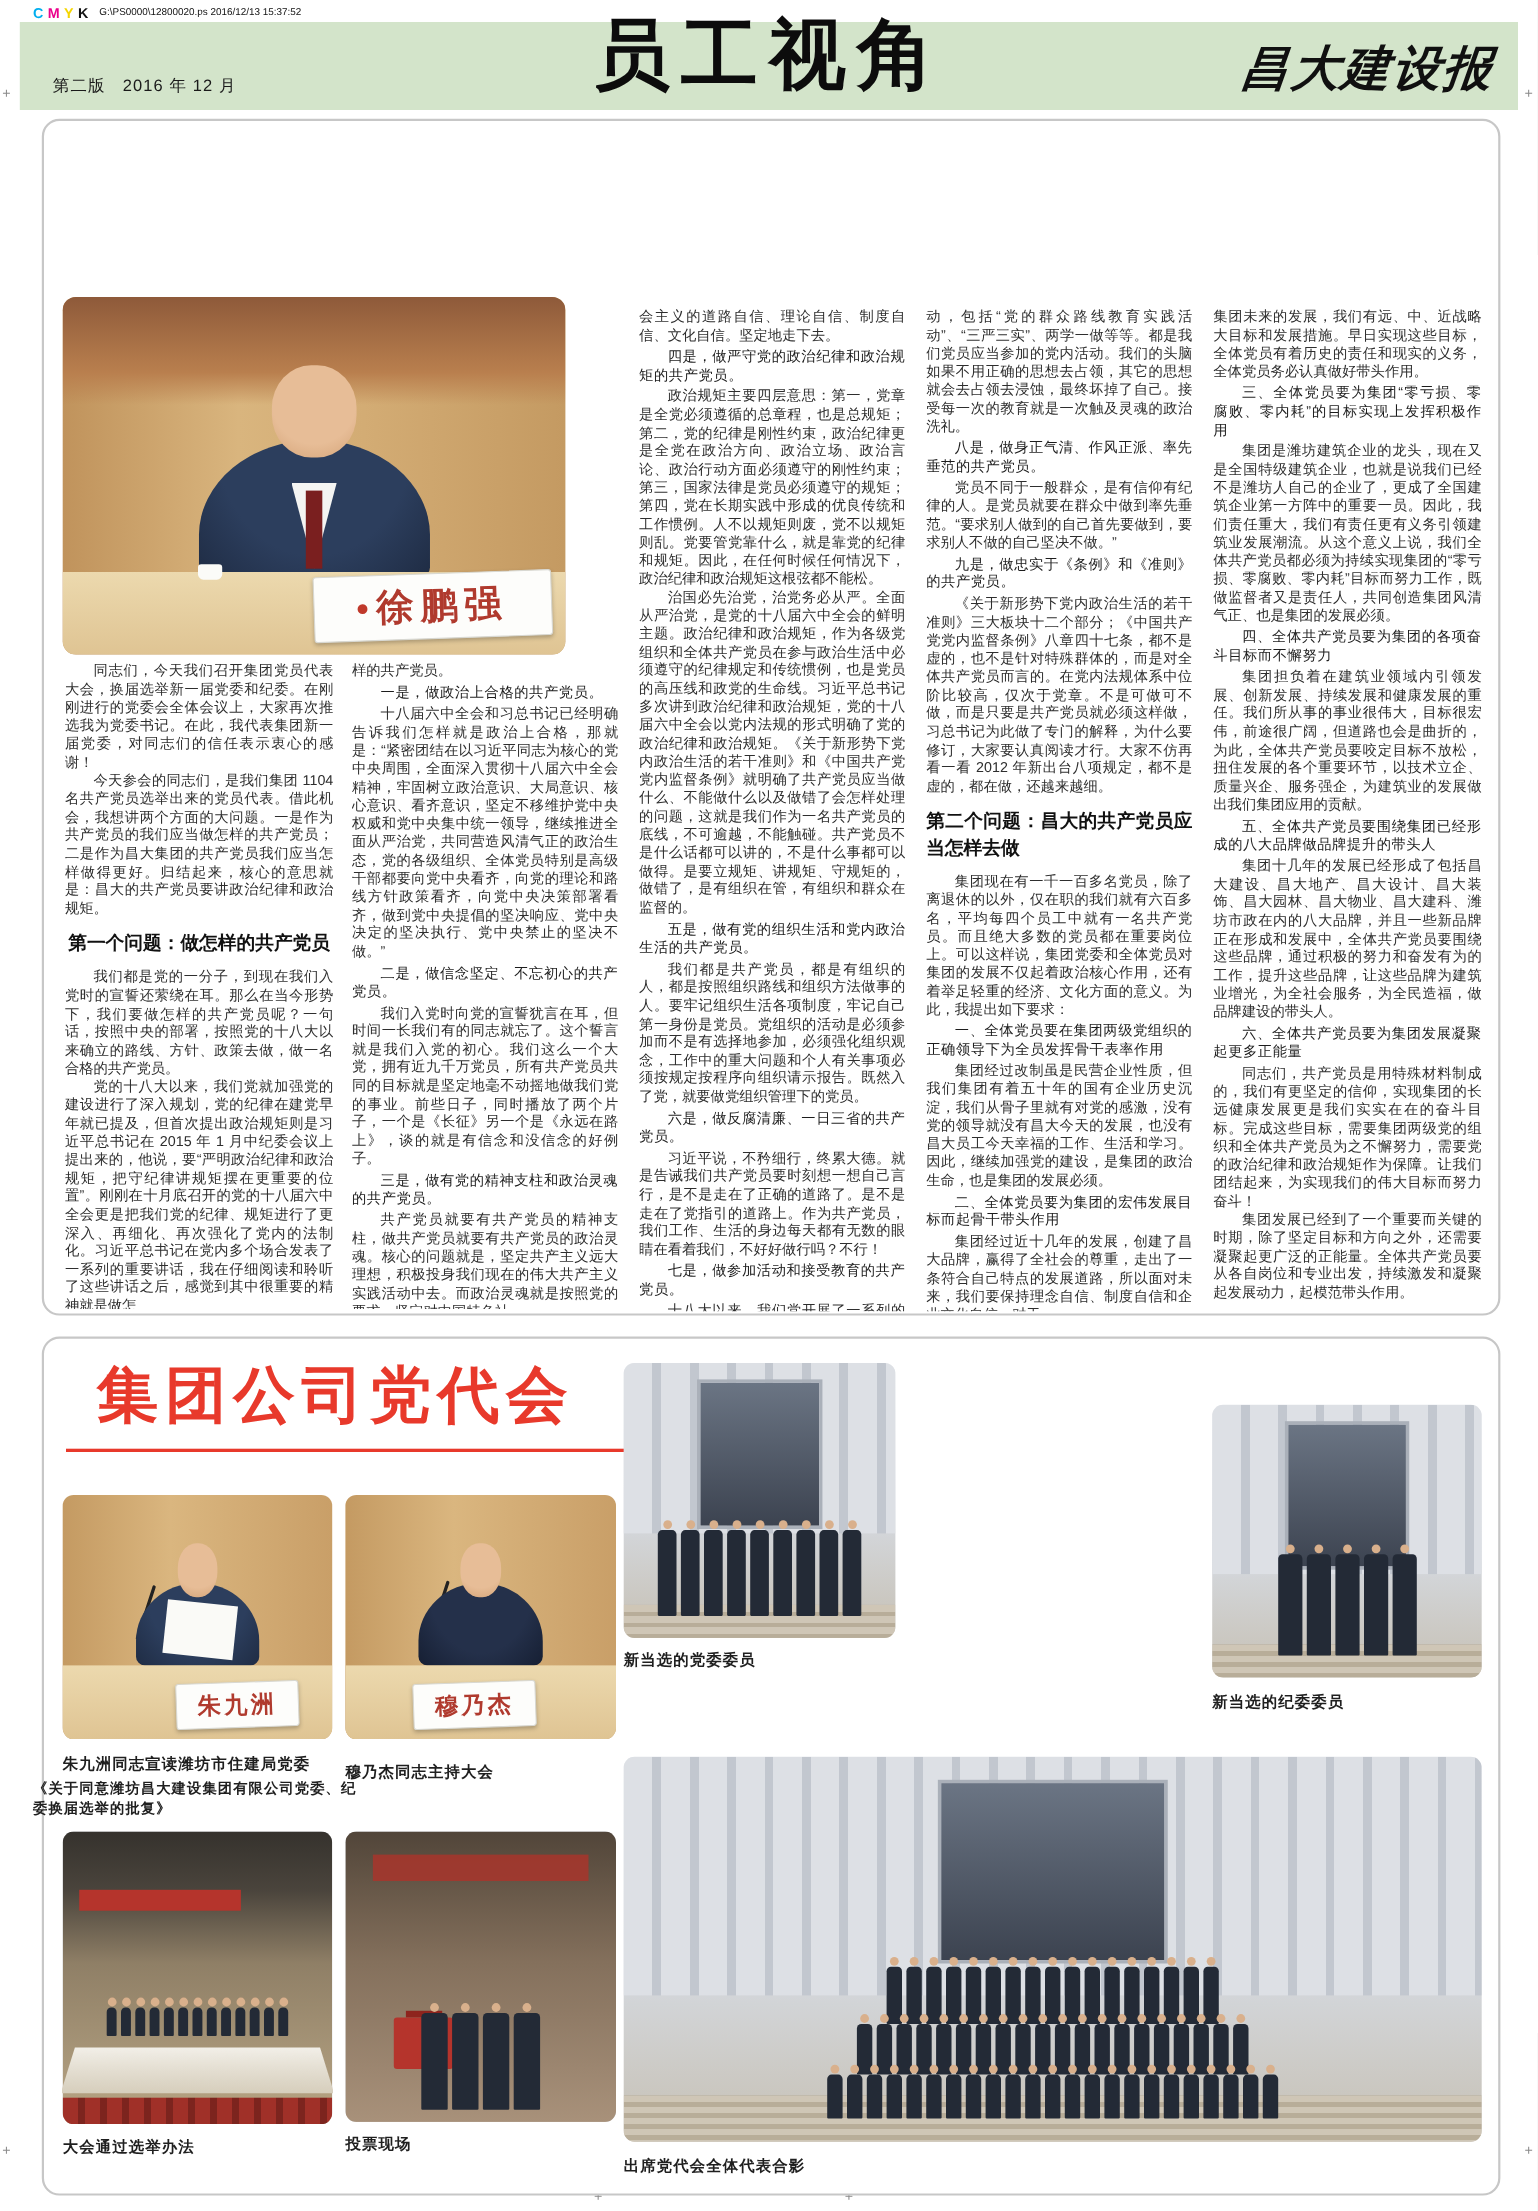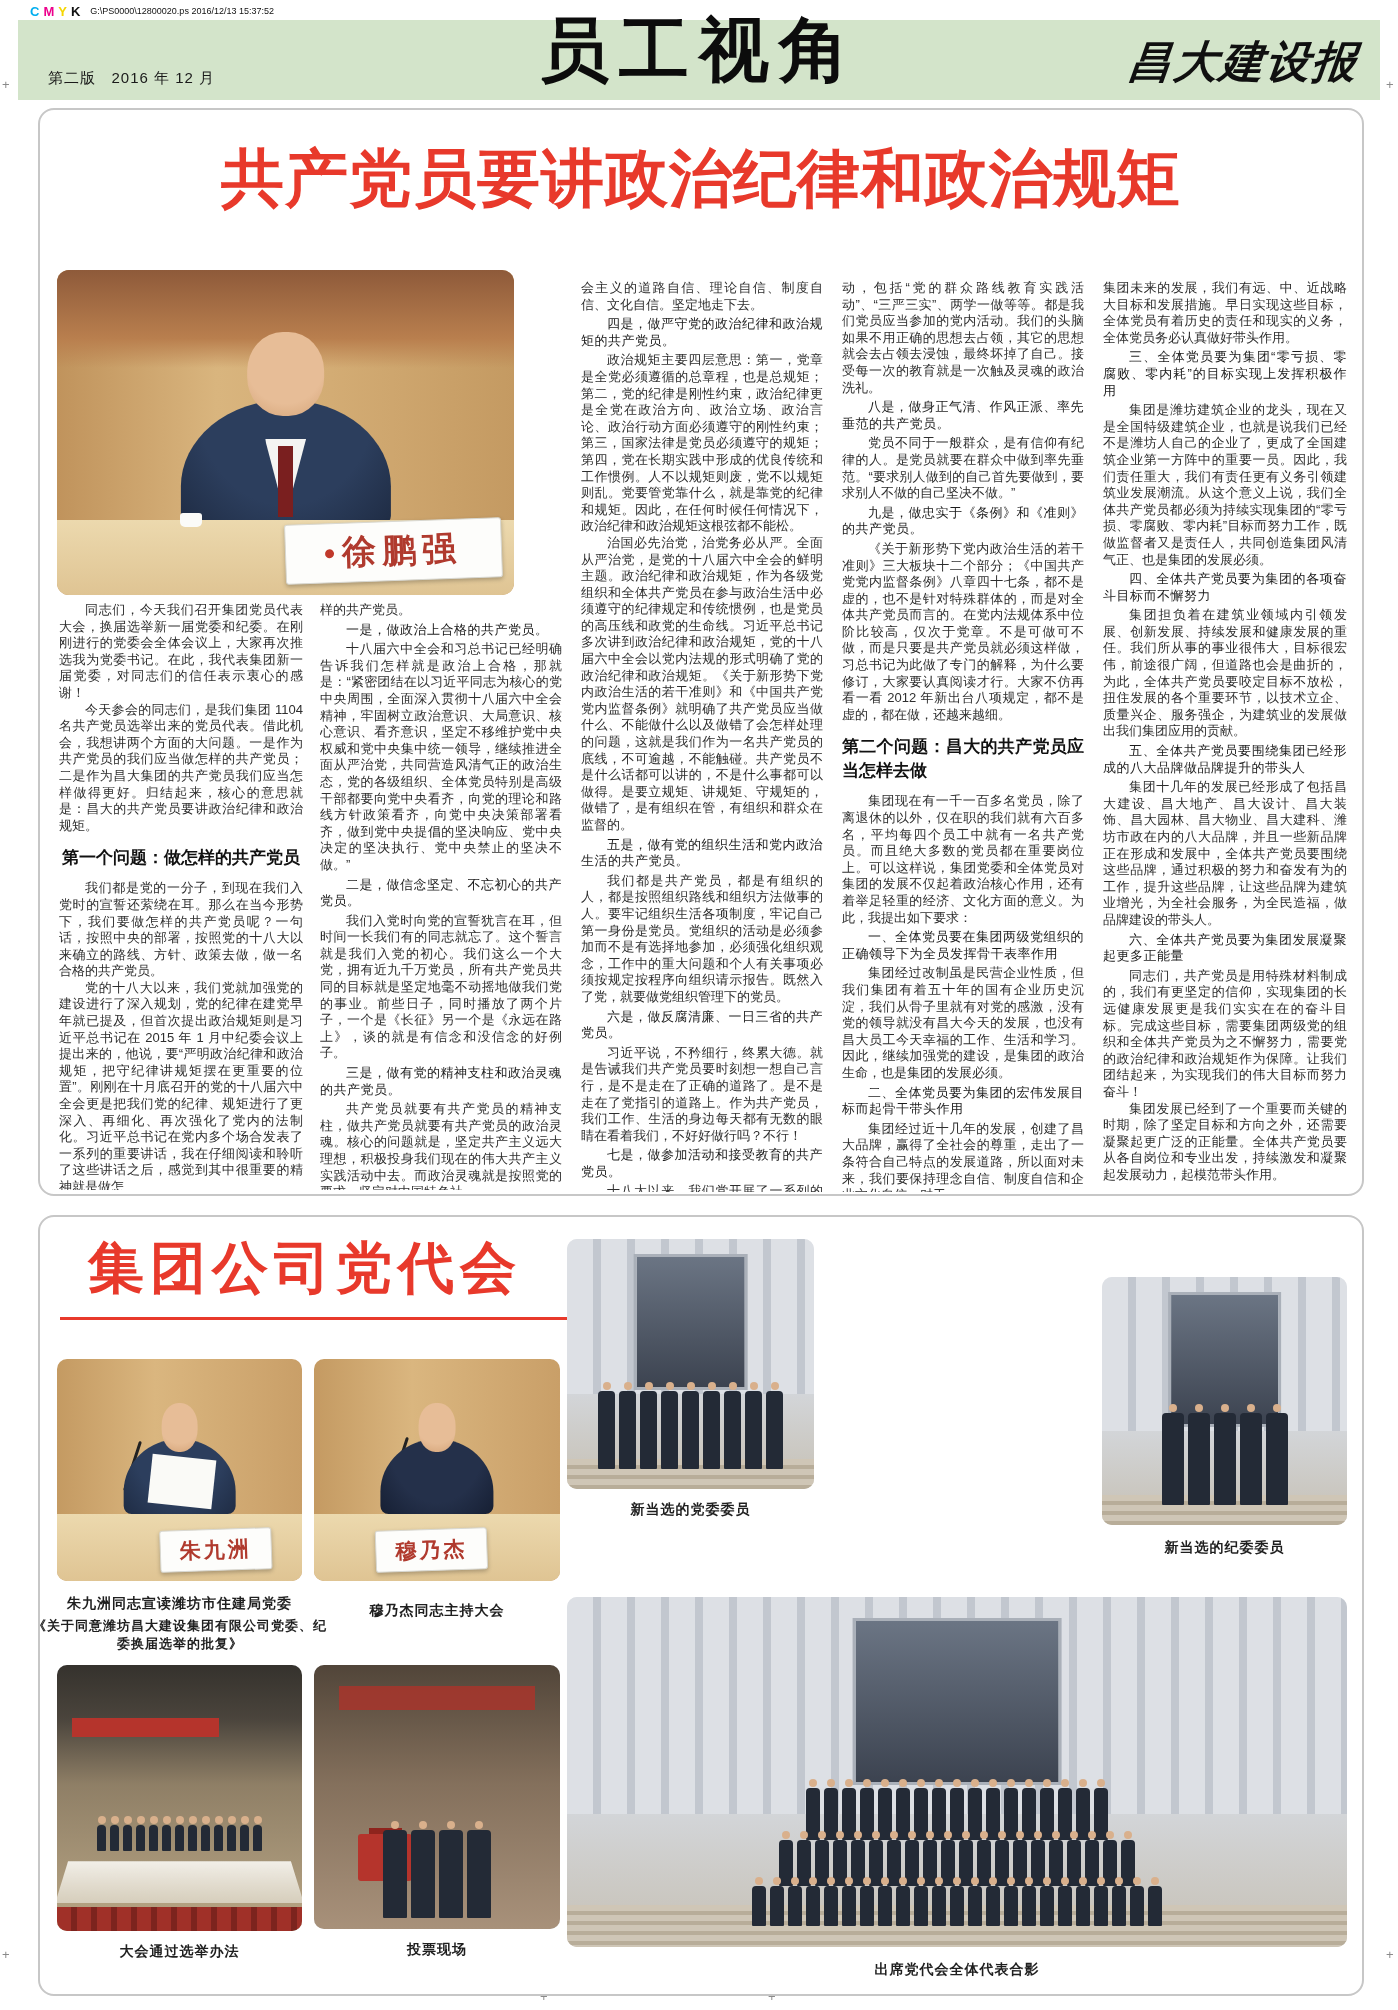--- a/index.html
+++ b/index.html
@@ -55,21 +55,21 @@
   .k-head{font-weight:normal;text-indent:2em;margin:3px 0;color:#1c1c1c;letter-spacing:.5px;}
   .q-head{font-weight:bold;font-size:17px;line-height:24px;margin:12px 0 10px;color:#111;}
   .q-head.center{text-align:center;text-indent:0;}
   
   #section2-box{position:absolute;left:38px;top:1215px;width:1322px;height:777px;
         border:2px solid #c7c7c7;border-radius:16px;background:#fff;}
   #s2-title{position:absolute;left:48px;top:14px;color:#e8392b;font-size:56px;font-weight:bold;letter-spacing:6px;}
   #s2-rule{position:absolute;left:20px;top:100px;width:600px;height:3px;background:#e8392b;}
   .photo{position:absolute;border-radius:10px;overflow:hidden;background:#d7dade;}
   .caption{position:absolute;font-family:"DejaVu Serif","Liberation Serif",serif;font-weight:bold;
-        font-size:14px;color:#1f1f1f;text-align:center;letter-spacing:1px;}
+        font-size:14px;color:#1f1f1f;letter-spacing:1px;}
   
   .building{background:linear-gradient(180deg,#e8eaee 0%,#d5d9df 55%,#c6c0b4 100%);}
   .building .facade{position:absolute;left:0;right:0;top:0;height:62%;
         background:repeating-linear-gradient(90deg,#dde0e5 0 26px,#c2c7cf 26px 34px);}
   .building .door{position:absolute;left:50%;transform:translateX(-50%);top:6%;width:44%;height:52%;
         background:linear-gradient(180deg,#6b7584,#3c4350);border:3px solid #aab0b9;}
   .building .steps{position:absolute;left:0;right:0;bottom:0;height:12%;
         background:repeating-linear-gradient(180deg,#cfc6b6 0 6px,#b8ad99 6px 10px);}
   .crowd{position:absolute;left:0;right:0;bottom:8%;}
   .crowd-row{display:flex;justify-content:center;align-items:flex-end;}
@@ -112,21 +112,20 @@
   <div id="masthead">
     <div id="edition">
       <span>第二版</span>&nbsp;&nbsp;
       <span>2016 年 12 月</span>
     </div>
     <div id="section-title">员工视角</div>
     <div id="paper-name">昌大建设报</div>
   </div>
 
   <div id="article-box">
-    <div id="headline">共产党员要讲政治纪律和政治规矩</div>
 
     <div id="speaker-photo" class="photo">
       <div class="backdrop-top"></div>
       <div class="mic"></div>
       <div class="suit"></div>
       <div class="head"></div>
       <div class="shirt"></div>
       <div class="tie"></div>
       <div class="desk"></div>
       <div class="cup"></div>

